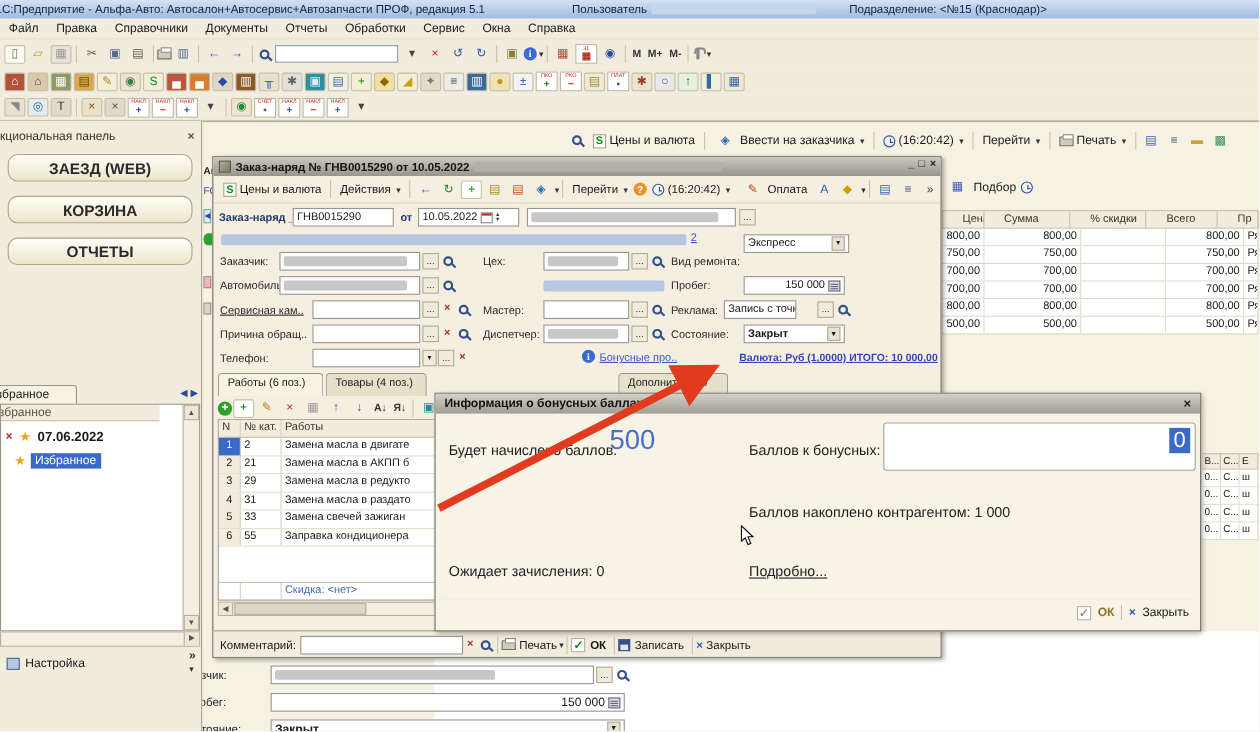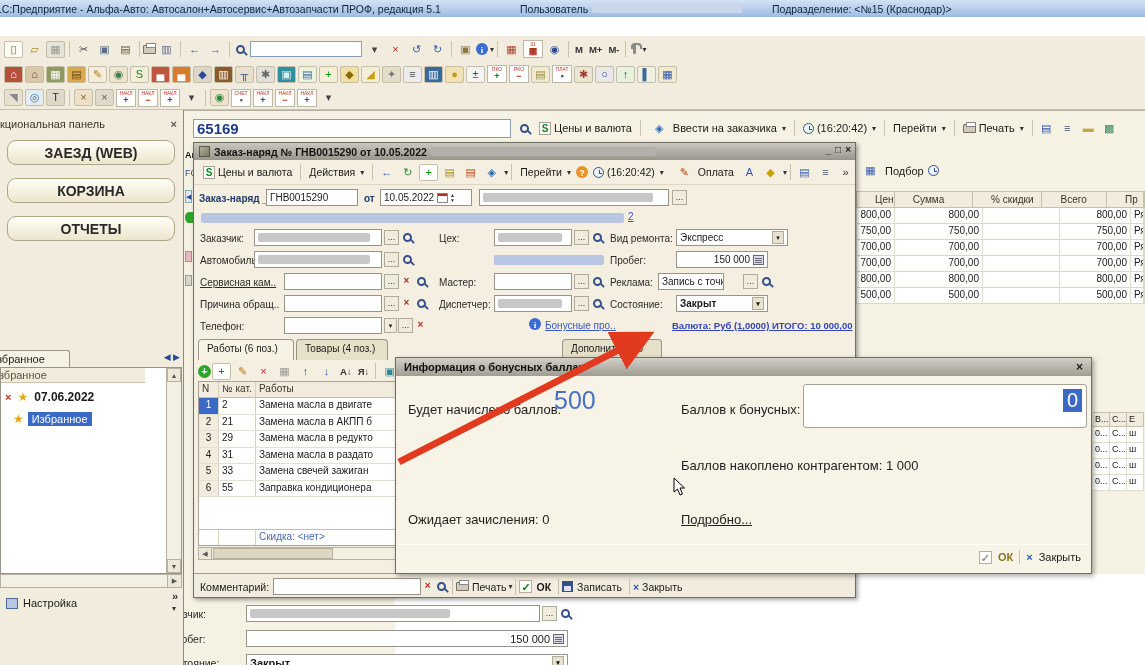--- a/index.html
+++ b/index.html
@@ -201,20 +201,31 @@
 
 <div id="screen">
 
   <div id="titlebar" class="abs">
     <span class="abs" style="left:-4px">1С:Предприятие - Альфа-Авто: Автосалон+Автосервис+Автозапчасти ПРОФ, редакция 5.1</span>
     <span class="abs" style="left:520px">Пользователь</span>
     <span class="abs blur" style="left:592px; top:4px; width:150px; background:#c9d7ea"></span>
     <span class="abs" style="left:772px">Подразделение: &lt;№15 (Краснодар)&gt;</span>
   </div>
 
+  <div id="menubar" class="abs">
+      <span class="mitem">Файл</span>
+      <span class="mitem">Правка</span>
+      <span class="mitem">Справочники</span>
+      <span class="mitem">Документы</span>
+      <span class="mitem">Отчеты</span>
+      <span class="mitem">Обработки</span>
+      <span class="mitem">Сервис</span>
+      <span class="mitem">Окна</span>
+      <span class="mitem">Справка</span>
+    </div>
 
   <div id="tbrow1" class="abs tbrow">
       <span class="ticon boxed" style="color: rgb(122, 106, 74); background: rgb(253, 252, 244);">▯</span>
       <span class="ticon" style="color: rgb(176, 138, 48);">▱</span>
       <span class="ticon boxed" style="color: rgb(154, 152, 144); background: rgb(230, 228, 218);">▦</span>
       <span class="vsep"></span>
       <span class="ticon" style="color: rgb(85, 85, 85);">✂</span>
       <span class="ticon" style="color: rgb(90, 106, 138);">▣</span>
       <span class="ticon" style="color: rgb(106, 90, 58);">▤</span>
       <span class="vsep"></span>
@@ -373,21 +384,20 @@
       <span>Настройка</span>
       <span class="chev">»</span>
       <span class="chev2">▾</span>
     </div>
   </div>
 
   <div id="main" class="abs">
     <div id="whiteout" class="abs"></div>
 
     
-    <div id="bg-search" class="abs">65169</div>
     <span class="abs cicon mag" style="left:333px; top:12px"></span>
     <div id="bg-tb" class="abs">
         <span class="tbtn">
           <span class="cicon dollar"></span>
           <span>Цены и валюта</span>
         </span>
         <span class="vsep"></span>
         <span class="tbtn">
           <span class="ticon" style="color: rgb(42, 106, 176);">◈</span>
           <span>Ввести на заказчика</span>
@@ -628,21 +638,21 @@
         </div>
       <span class="flabel" style="left:245px; top:90px">Цех:</span>
       <div class="ffield" style="left:300px; top:86px; width:78px">
           <span class="blur" style="width:64px"></span>
         </div>
       <div class="fcluster" style="left:380px; top:87px">
           <span class="dots-btn"></span>
           <span class="cicon mag"></span>
         </div>
       <span class="flabel" style="left:416px; top:90px">Вид ремонта:</span>
-      <div class="ffield" style="left:482px; top:86px; width:112px">
+      <div class="ffield" style="left:482px; top:70px; width:96px">
         <span>Экспресс</span>
           <span class="combo-arrow"></span>
       </div>
 
       
       <span class="flabel" style="left:6px; top:112px">Автомобиль:</span>
       <div class="ffield" style="left:60px; top:108px; width:128px">
           <span class="blur" style="width:112px"></span>
         </div>
       <div class="fcluster" style="left:190px; top:109px">

